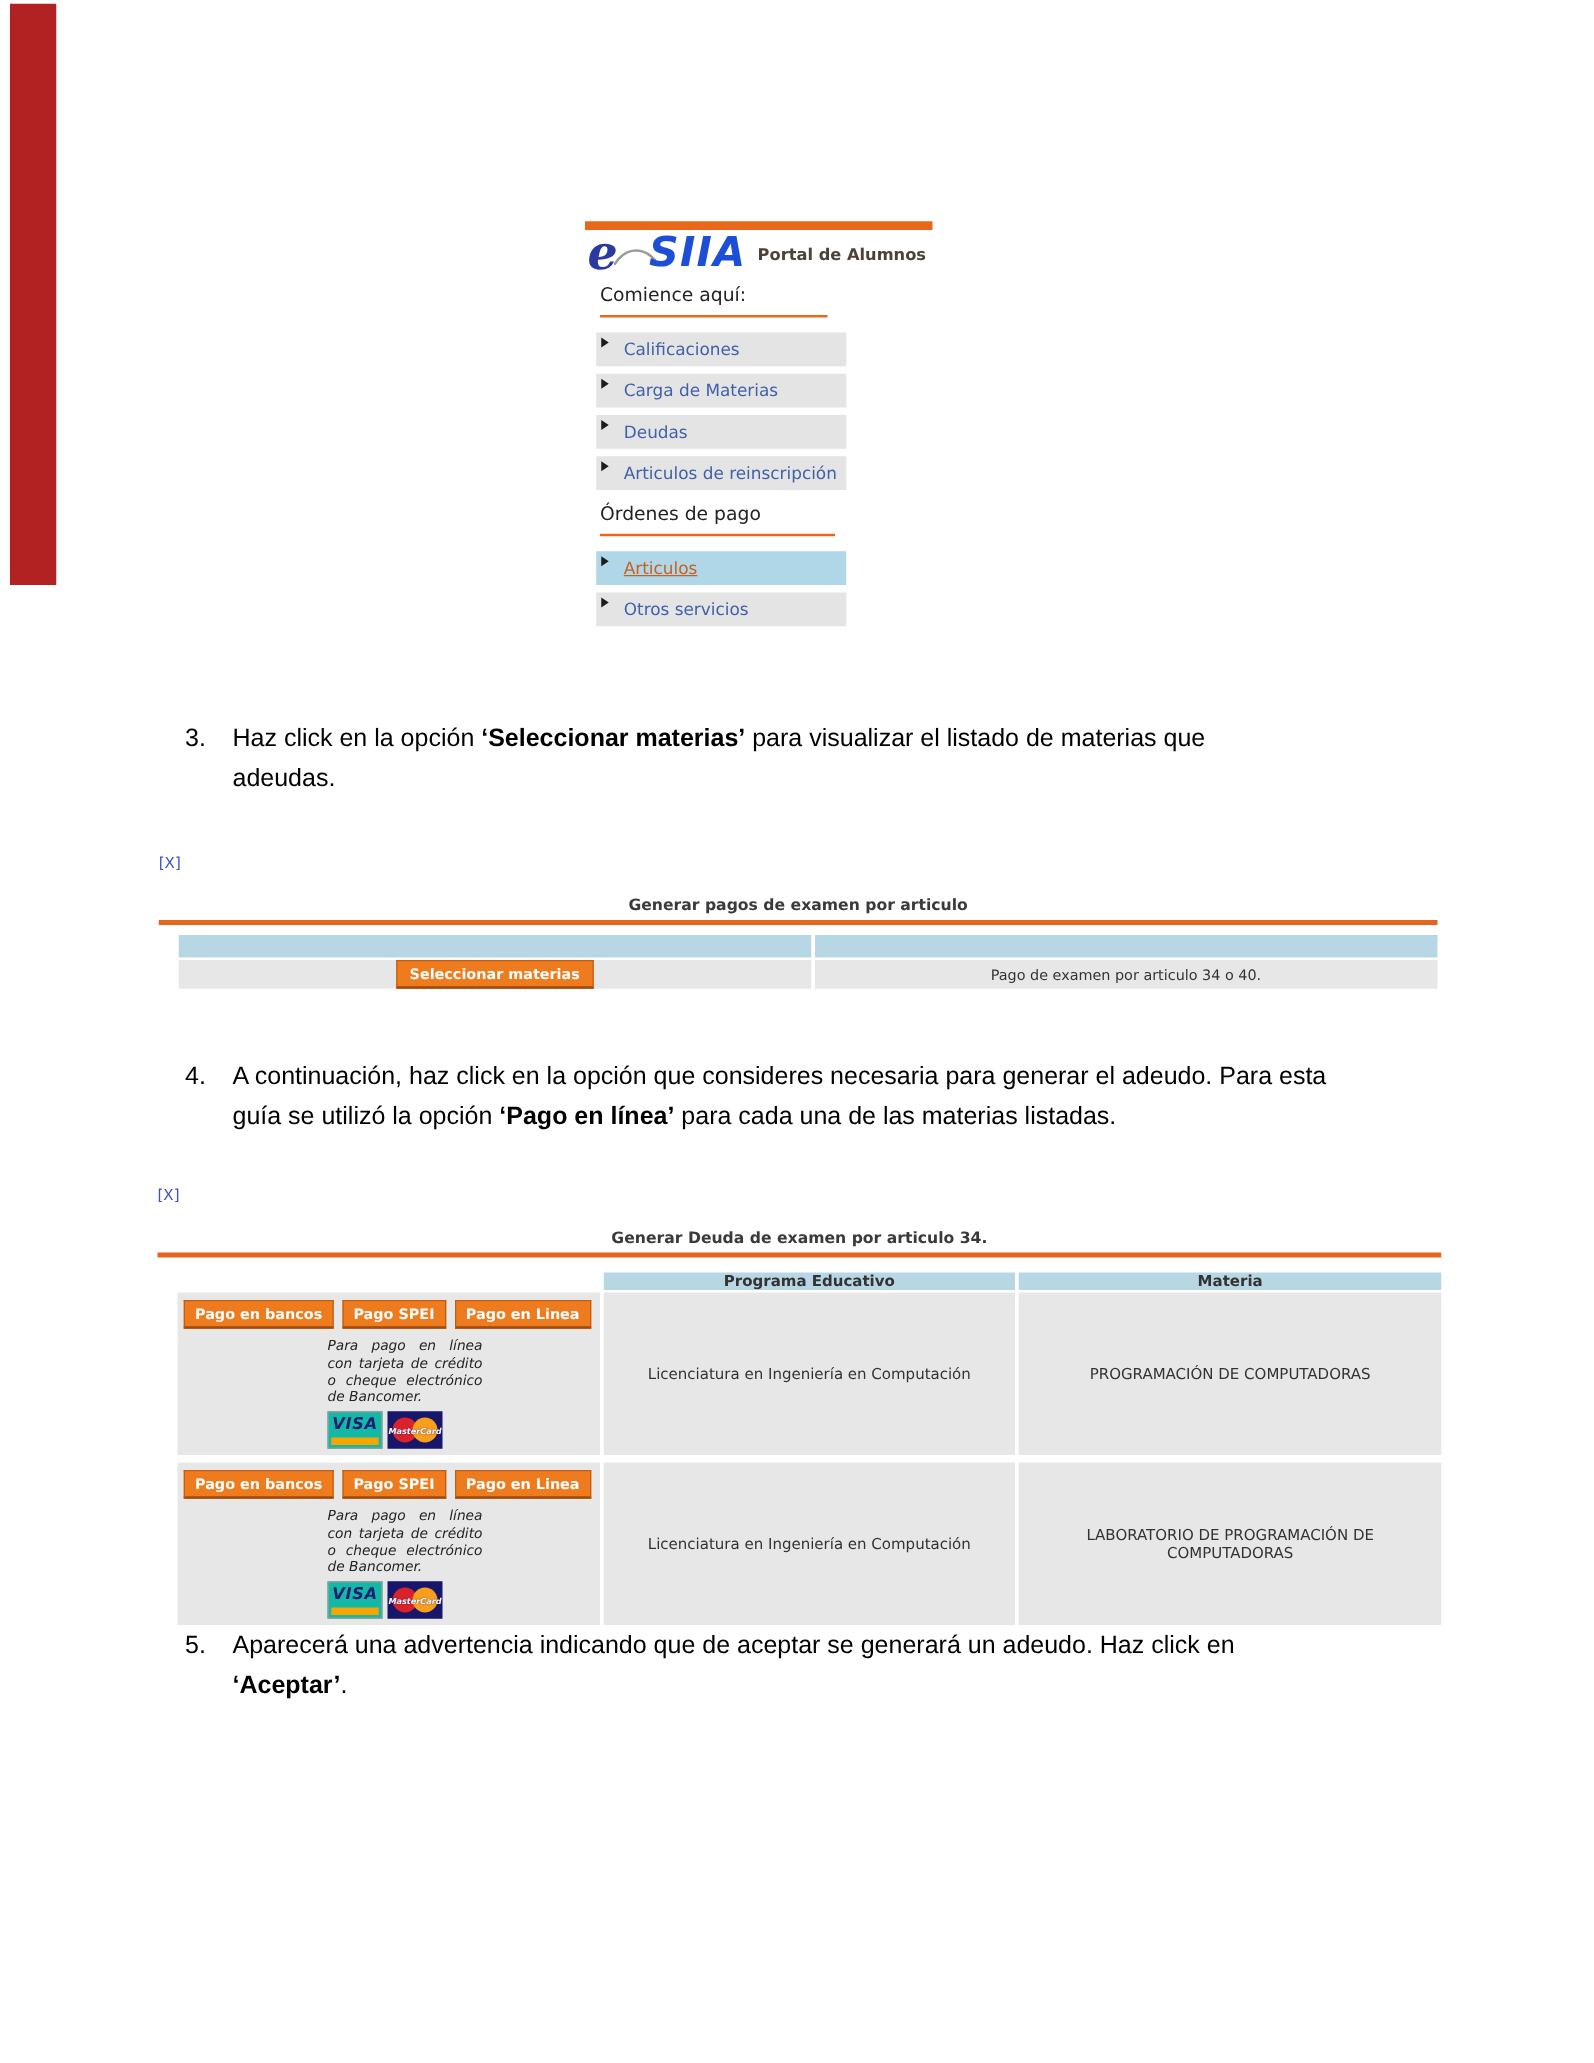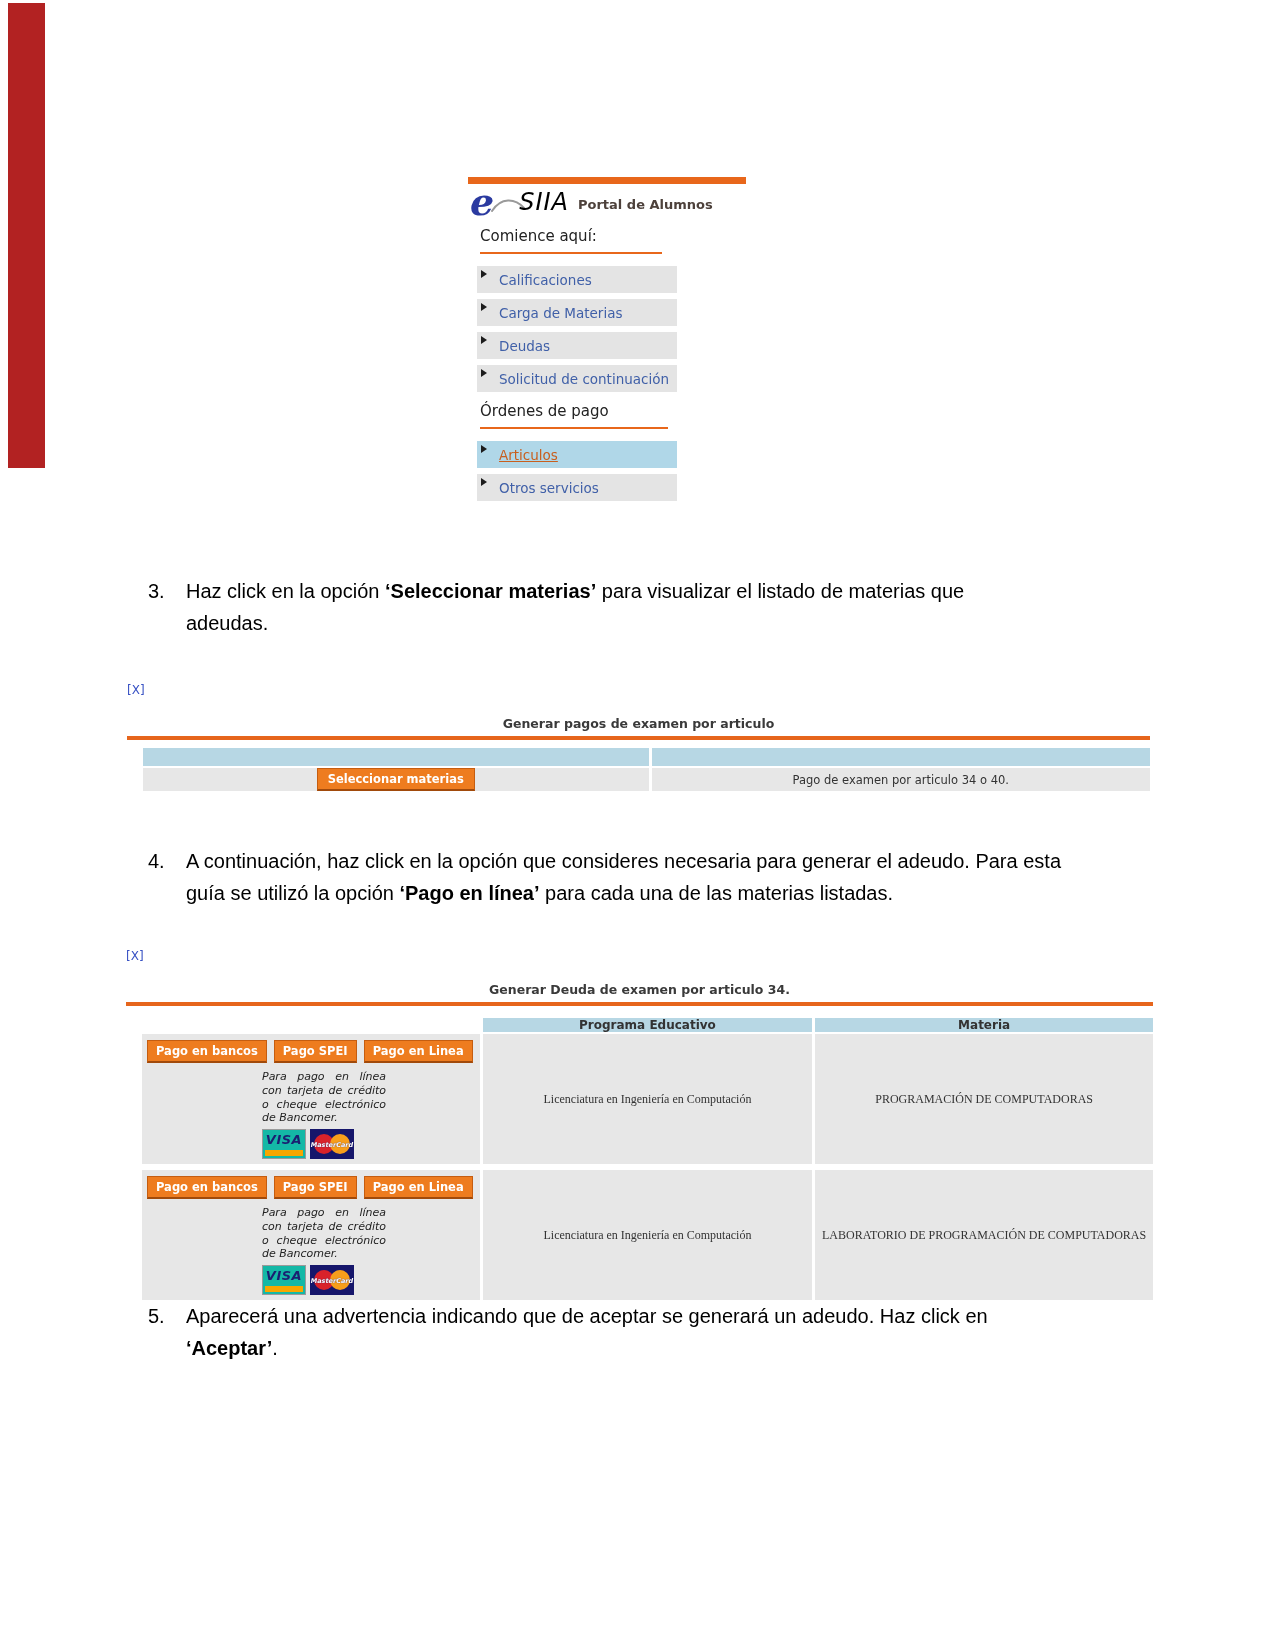--- a/index.html
+++ b/index.html
@@ -9,22 +9,22 @@
   
   .red-bar{position:absolute;left:8px;top:3px;width:37px;height:465px;background:#b22222;}
 
   
   .portal{position:absolute;left:468px;top:177px;width:282px;font-family:"DejaVu Sans",sans-serif;}
   .p-topbar{width:278px;height:7px;background:#e8671b;}
   .p-logo{display:flex;align-items:center;height:34px;margin:1px 0 6px 2px;white-space:nowrap;}
   .logo-e{font-family:"DejaVu Serif",serif;font-weight:bold;font-style:italic;font-size:38px;
           color:#2b3aa0;line-height:30px;}
   .swoosh{margin:6px -7px 0 -4px;}
-  .logo-siia{font-family:"DejaVu Sans",sans-serif;font-weight:normal;font-style:italic;
-             font-size:24px;color:#000000;letter-spacing:1px;line-height:30px;}
+  .logo-siia{font-family:"DejaVu Sans",sans-serif;font-weight:bold;font-style:italic;
+             font-size:33px;color:#1d4ed8;letter-spacing:1px;line-height:30px;}
   .logo-sub{font-size:13px;font-weight:bold;color:#4d413b;margin-left:9px;margin-top:4px;}
   .p-heading{font-size:15px;color:#222;width:182px;margin:8px 0 12px 12px;
              padding-bottom:7px;border-bottom:2px solid #e8671b;}
   .p-heading2{margin-top:10px;width:188px;}
   .p-item{position:relative;width:200px;height:27px;background:#e4e4e4;margin:0 0 6px 9px;
           display:flex;align-items:center;padding-left:22px;box-sizing:border-box;
           font-size:13.5px;color:#4060a8;cursor:pointer;}
   .p-bullet{position:absolute;left:4px;top:4px;width:0;height:0;
             border-left:6px solid #1c1c1c;border-top:4px solid transparent;border-bottom:4px solid transparent;}
   .p-item.active{background:#b0d7e8;}
@@ -64,21 +64,21 @@
         font-family:"DejaVu Sans",sans-serif;padding:3px 10px;
         border:1px solid #c55d10;border-bottom:2px solid #a14a0b;cursor:pointer;}
 
   
   .t2-head{margin-top:8px;height:18px;font-weight:bold;font-size:12px;color:#333;align-items:flex-end;}
   .col1{width:33.4%;}
   .col2{width:32.6%;}
   .col3{flex:1;}
   .t2-row{margin-top:2px;}
   .t2-row .col1{padding:5px 4px 5px 3px;}
-  .t2-row .col2,.t2-row .col3{font-size:12px;color:#333;min-height:112px;padding:4px;font-family:Liberation Serif, serif;}
+  .t2-row .col2,.t2-row .col3{font-size:12px;color:#333;min-height:112px;padding:4px;}
   .btns{display:flex;align-items:flex-start;margin:1px 0 7px 2px;}
   .btns .obtn{padding:3px 8px;}
   .btns .obtn + .obtn{margin-left:7px;}
   .btns .b3{margin-left:44px;}
   .pay-note{font-style:italic;font-size:11px;line-height:1.25;width:124px;margin-left:117px;
             text-align:justify;color:#222;}
   .logos{display:flex;gap:4px;margin:4px 0 0 117px;}
   .visa-logo{width:44px;height:30px;background:#14b8a6;border:1px solid #9a9a9a;
              display:flex;flex-direction:column;box-sizing:border-box;}
   .visa-word{flex:1;color:#1a1f71;font-weight:bold;font-style:italic;font-size:13px;
@@ -116,21 +116,21 @@
     <div class="p-item">
       <span class="p-bullet"></span>
       <span class="p-label">Carga de Materias</span>
     </div>
     <div class="p-item">
       <span class="p-bullet"></span>
       <span class="p-label">Deudas</span>
     </div>
     <div class="p-item">
       <span class="p-bullet"></span>
-      <span class="p-label">Solicitud de continuación</span>
+      <span class="p-label">Articulos de reinscripción</span>
     </div>
 
     <div class="p-heading p-heading2">Órdenes de pago</div>
 
     <div class="p-item active">
       <span class="p-bullet"></span>
       <span class="p-label">Articulos</span>
     </div>
     <div class="p-item">
       <span class="p-bullet"></span>

